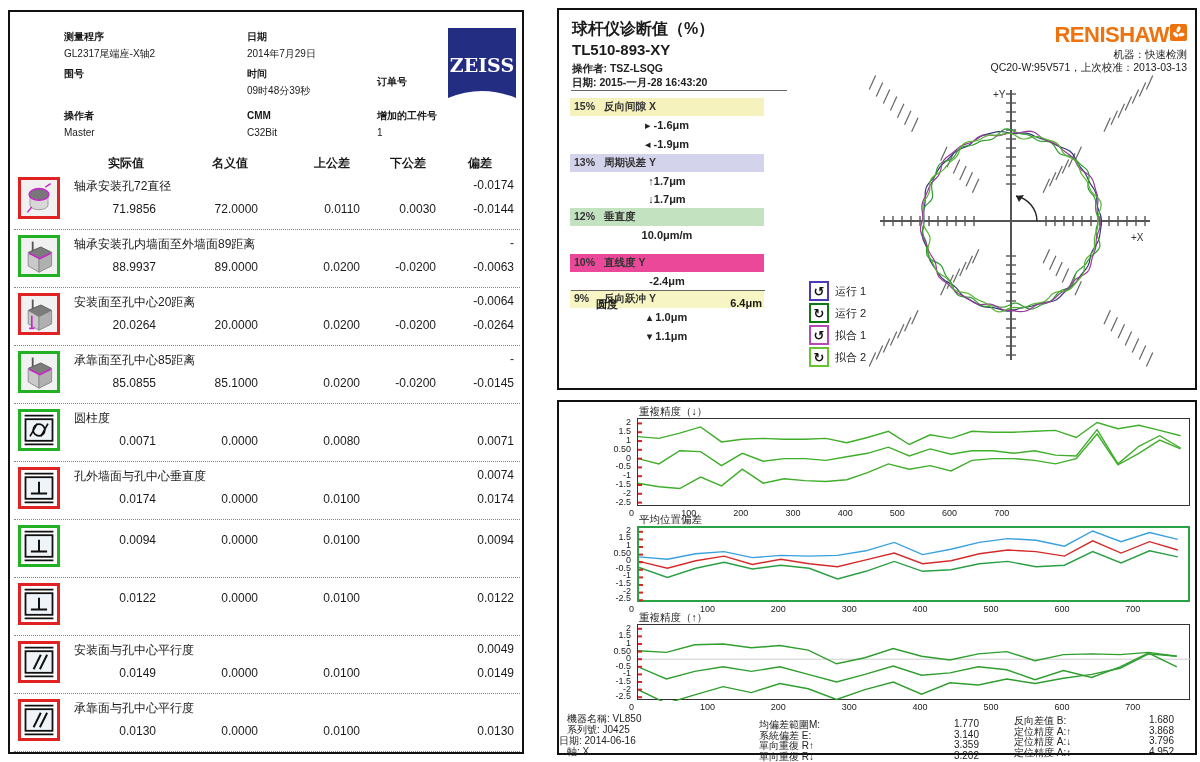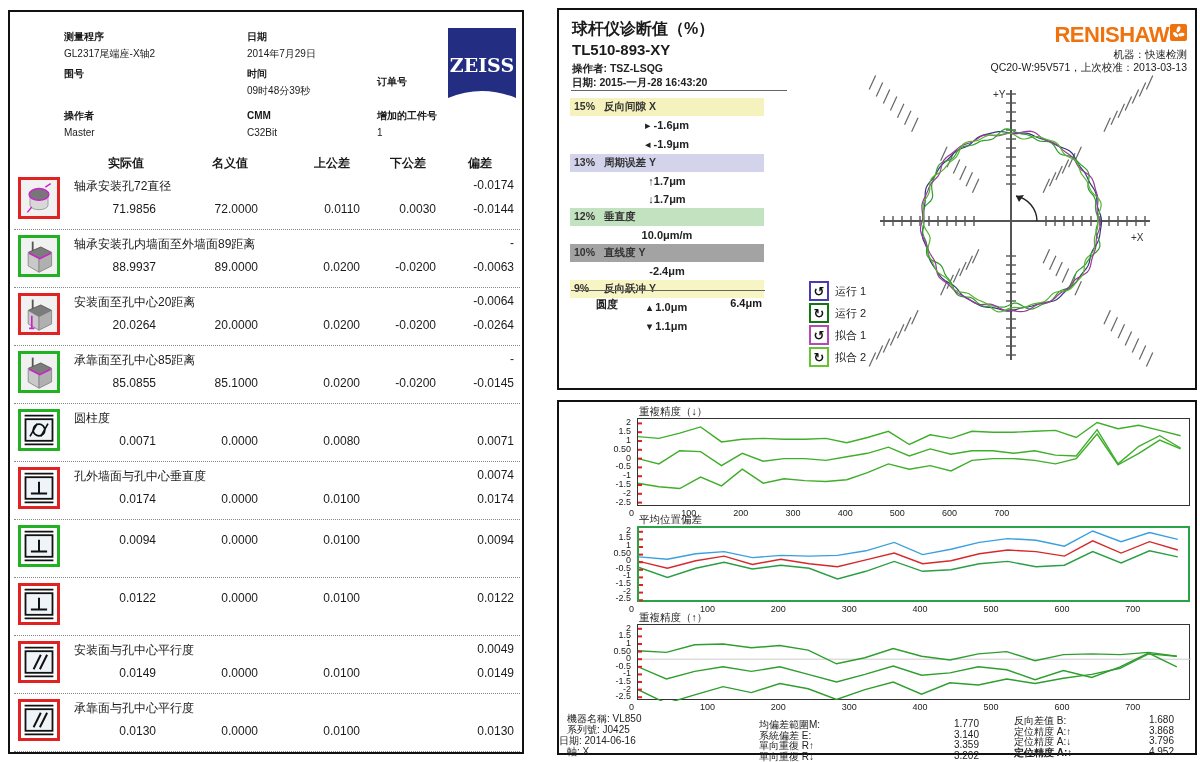--- a/index.html
+++ b/index.html
@@ -453,21 +453,21 @@
 
   <div id="diag-list">
       <div class="diag-head" style="background: rgb(246, 242, 189);"><span class="pct">15%</span><span>反向间隙  X</span></div>
       <div class="diag-val">▸ -1.6μm</div>
       <div class="diag-val">◂ -1.9μm</div>
       <div class="diag-head" style="background: rgb(211, 211, 236);"><span class="pct">13%</span><span>周期误差  Y</span></div>
       <div class="diag-val">↑1.7μm</div>
       <div class="diag-val">↓1.7μm</div>
       <div class="diag-head" style="background: rgb(195, 226, 192);"><span class="pct">12%</span><span>垂直度</span></div>
       <div class="diag-val">10.0μm/m</div>
-      <div class="diag-head" style="background: #a3a3a3;"><span class="pct">10%</span><span>直线度  Y</span></div>
+      <div class="diag-head" style="background: #ec4899; margin-top: 10px;"><span class="pct">10%</span><span>直线度  Y</span></div>
       <div class="diag-val">-2.4μm</div>
       <div class="diag-head" style="background: rgb(248, 245, 197);"><span class="pct">9%</span><span>反向跃冲  Y</span></div>
       <div class="diag-val">▴ 1.0μm</div>
       <div class="diag-val">▾ 1.1μm</div>
     </div>
 
   <div class="hr1" style="left:12px;top:280px;width:194px"></div>
   <div id="roundness-row">
     <span class="lab">圆度</span>
     <span class="val">6.4μm</span>
@@ -608,15 +608,15 @@
     <div class="stat-lab" style="left: 200px; top: 337px;">單向重復 R↑</div>
     <div class="stat-val" style="left: 360px; top: 337px;">3.359</div>
     <div class="stat-lab" style="left: 200px; top: 347.5px;">單向重復 R↓</div>
     <div class="stat-val" style="left: 360px; top: 347.5px;">3.202</div>
     <div class="stat-lab" style="left: 455px; top: 312px;">反向差值 B:</div>
     <div class="stat-val" style="left: 555px; top: 312px;">1.680</div>
     <div class="stat-lab" style="left: 455px; top: 322.5px;">定位精度 A:↑</div>
     <div class="stat-val" style="left: 555px; top: 322.5px;">3.868</div>
     <div class="stat-lab" style="left: 455px; top: 333px;">定位精度 A:↓</div>
     <div class="stat-val" style="left: 555px; top: 333px;">3.796</div>
-    <div class="stat-lab" style="left: 455px; top: 343.5px; font-weight: bold;">定位精度 A:↕</div>
+    <div class="stat-lab" style="left: 455px; top: 343.5px;">定位精度 A:↕</div>
     <div class="stat-val" style="left: 555px; top: 343.5px;">4.952</div>
   </div>
 
 </body></html>

